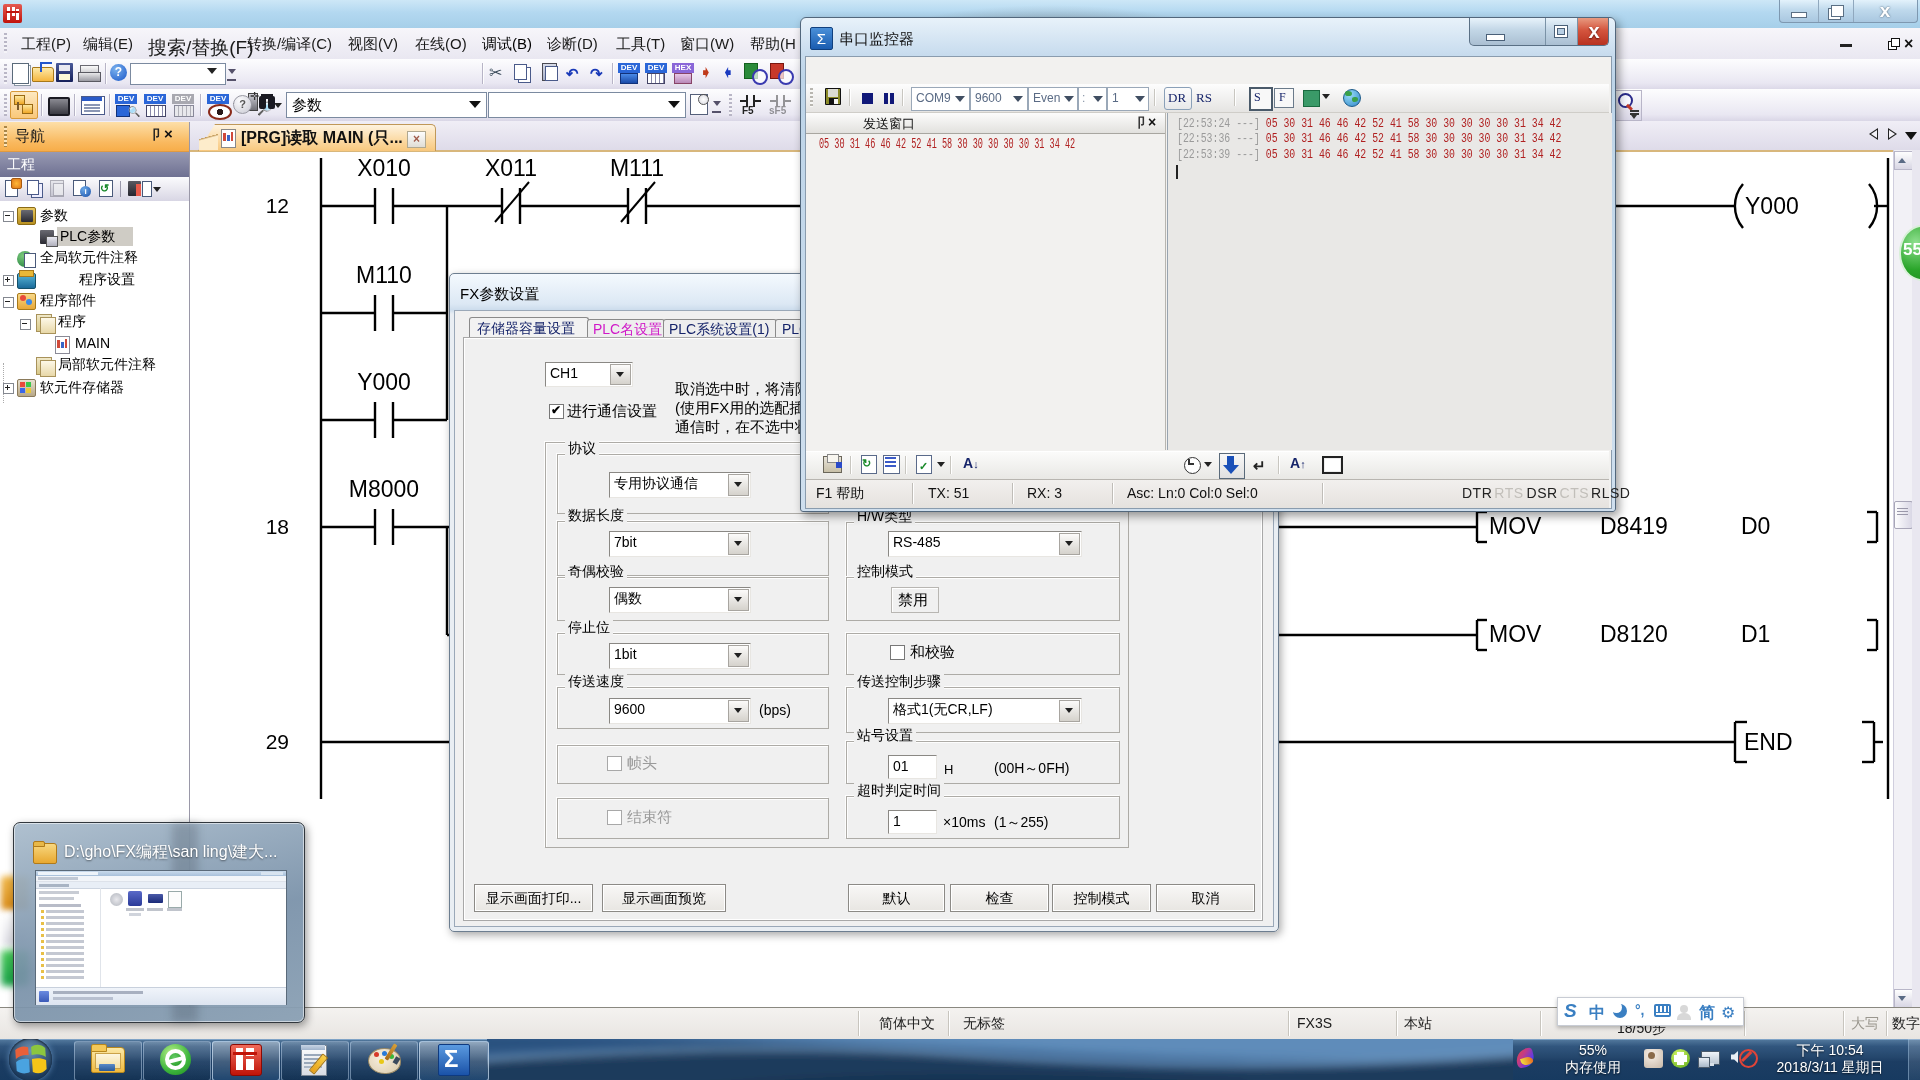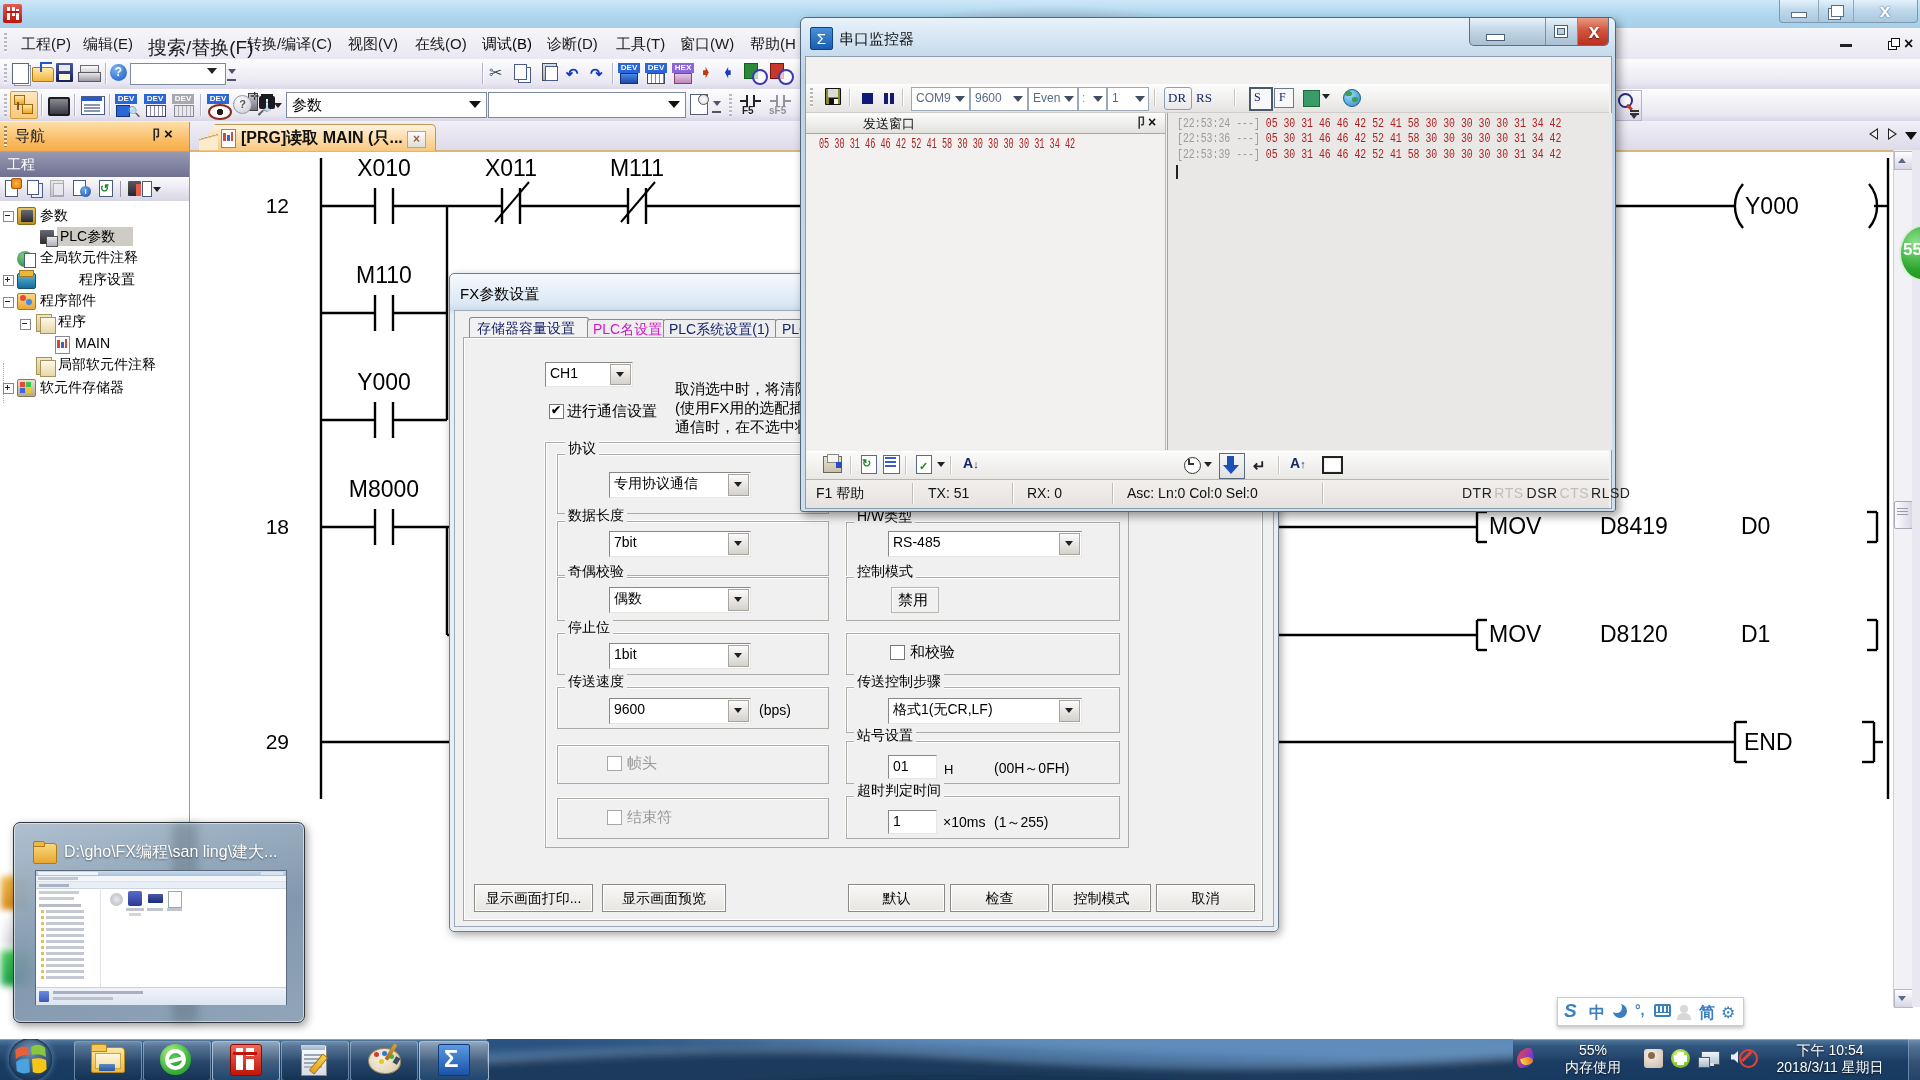--- a/index.html
+++ b/index.html
@@ -378,20 +378,37 @@
       <text x="1299" y="384">MOV</text>
       <text x="1410" y="384">D8419</text>
       <text x="1551" y="384">D0</text>
       <text x="1299" y="492">MOV</text>
       <text x="1410" y="492">D8120</text>
       <text x="1551" y="492">D1</text>
       <text x="1554" y="600">END</text>
     </g>
   </svg>
 
+  <div id="mstatus" class="abs" style="left:0;top:1007px;width:1920px;height:32px;background:linear-gradient(#f4f2f0,#e8e5e1);border-top:1px solid #8a8880;font-size:14px;color:#1a1a1a;">
+    <div class="abs" style="left:858px;top:3px;width:1px;height:25px;background:#c8c5be;box-shadow:1px 0 0 #fff;"></div>
+    <div class="abs" style="left:879px;top:7px;">简体中文</div>
+    <div class="abs" style="left:948px;top:3px;width:1px;height:25px;background:#c8c5be;box-shadow:1px 0 0 #fff;"></div>
+    <div class="abs" style="left:963px;top:7px;">无标签</div>
+    <div class="abs" style="left:1288px;top:3px;width:1px;height:25px;background:#c8c5be;box-shadow:1px 0 0 #fff;"></div>
+    <div class="abs" style="left:1297px;top:7px;">FX3S</div>
+    <div class="abs" style="left:1396px;top:3px;width:1px;height:25px;background:#c8c5be;box-shadow:1px 0 0 #fff;"></div>
+    <div class="abs" style="left:1404px;top:7px;">本站</div>
+    <div class="abs" style="left:1540px;top:3px;width:1px;height:25px;background:#c8c5be;box-shadow:1px 0 0 #fff;"></div>
+    <div class="abs" style="left:1617px;top:12px;">18/50步</div>
+    <div class="abs" style="left:1744px;top:3px;width:1px;height:25px;background:#c8c5be;box-shadow:1px 0 0 #fff;"></div>
+    <div class="abs" style="left:1843px;top:3px;width:1px;height:25px;background:#c8c5be;box-shadow:1px 0 0 #fff;"></div>
+    <div class="abs" style="left:1851px;top:7px;color:#9a978e;">大写</div>
+    <div class="abs" style="left:1886px;top:3px;width:1px;height:25px;background:#c8c5be;box-shadow:1px 0 0 #fff;"></div>
+    <div class="abs" style="left:1892px;top:7px;">数字</div>
+  </div>
 </div>
 
 <div id="fxdlg" class="abs" style="left:449px;top:273px;width:828px;height:657px;border:1px solid #6d7e90;border-radius:5px;background:linear-gradient(#f4f9fe,#dce8f4 30px,#ccdcec 36px,#e9eef3 40px);box-shadow:2px 3px 8px rgba(0,0,0,.35);">
   <div class="abs" style="left:10px;top:11px;font-size:15px;color:#000;">FX参数设置</div>
 
   <div class="abs" style="left:4px;top:36px;width:818px;height:615px;background:#f0f0f0;border:1px solid #9aa8b8;">
 
     <div class="abs" style="left:14px;top:4px;width:790px;height:24px;">
       <div class="abs" style="left:0;top:2px;width:118px;height:22px;background:#f2f2f2;border:1px solid #8a8a8a;border-bottom:none;border-radius:3px 3px 0 0;"></div>
       <div class="abs" style="left:8px;top:5px;font-size:14px;color:#16246a;">存储器容量设置</div>
@@ -615,21 +632,21 @@
       <div class="abs" style="left:472px;top:4px;width:1px;height:18px;background:#c8c6c0;box-shadow:1px 0 0 #fff;"></div>
       <div class="abs" style="left:484px;top:3px;font-size:14px;font-weight:bold;color:#16246a;">A<span style="font-size:11px;">↑</span></div>
       <div class="abs" style="left:516px;top:4px;width:17px;height:14px;border:2px solid #222;background:#fff;box-shadow:0 0 0 1px #eee inset;"></div>
     </div>
 
     <div class="abs" style="left:0;top:422px;width:803px;height:28px;background:linear-gradient(#f2f0ee,#e5e2de);border-top:1px solid #b8b5b0;font-size:14px;color:#111;">
       <div class="abs" style="left:10px;top:5px;">F1 帮助</div>
       <div class="abs" style="left:106px;top:3px;width:1px;height:21px;background:#c0bdb8;box-shadow:1px 0 0 #fff;"></div>
       <div class="abs" style="left:122px;top:5px;">TX: 51</div>
       <div class="abs" style="left:206px;top:3px;width:1px;height:21px;background:#c0bdb8;box-shadow:1px 0 0 #fff;"></div>
-      <div class="abs" style="left:221px;top:5px;">RX: 0</div>
+      <div class="abs" style="left:221px;top:5px;">RX: 3</div>
       <div class="abs" style="left:306px;top:3px;width:1px;height:21px;background:#c0bdb8;box-shadow:1px 0 0 #fff;"></div>
       <div class="abs" style="left:321px;top:5px;">Asc: Ln:0  Col:0  Sel:0</div>
       <div class="abs" style="left:516px;top:3px;width:1px;height:21px;background:#c0bdb8;box-shadow:1px 0 0 #fff;"></div>
       <div class="abs" style="left:656px;top:5px;color:#222;letter-spacing:0.5px;">DTR<span style="color:#c2bfba;padding-left:2px;">RTS</span><span style="padding-left:3px;">DSR</span><span style="color:#c2bfba;padding-left:2px;">CTS</span><span style="padding-left:2px;">RLSD</span></div>
     </div>
   </div>
 </div>
 
 <div id="peekwrap">
 

